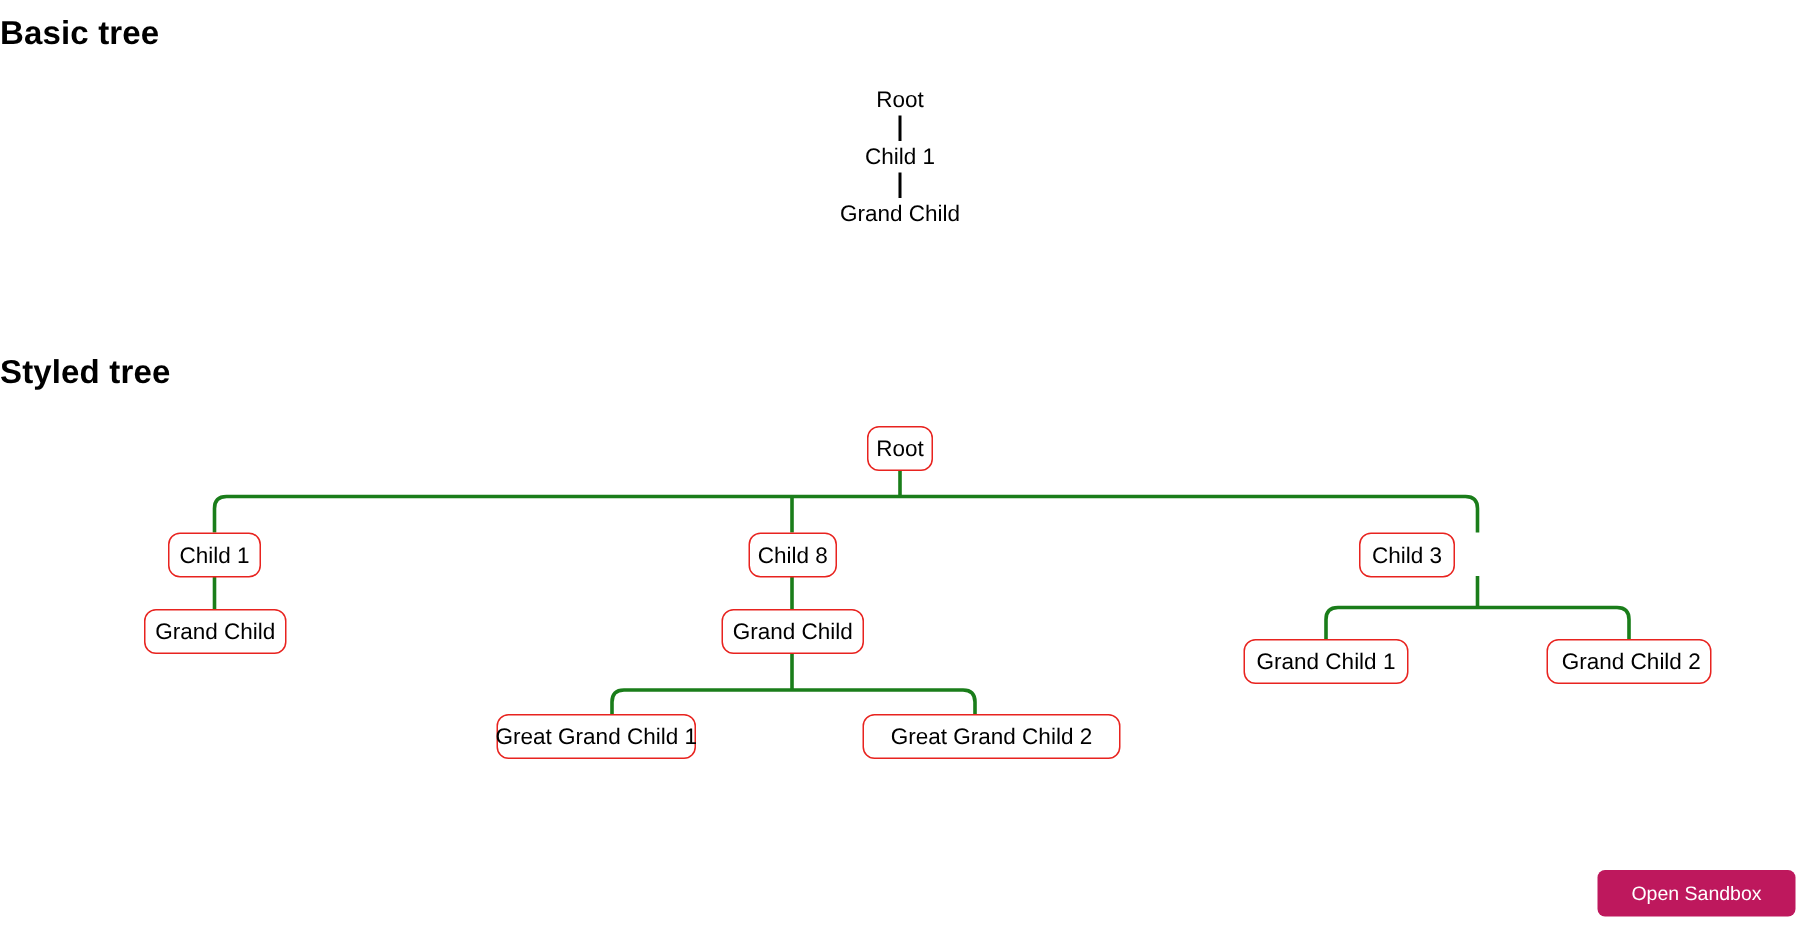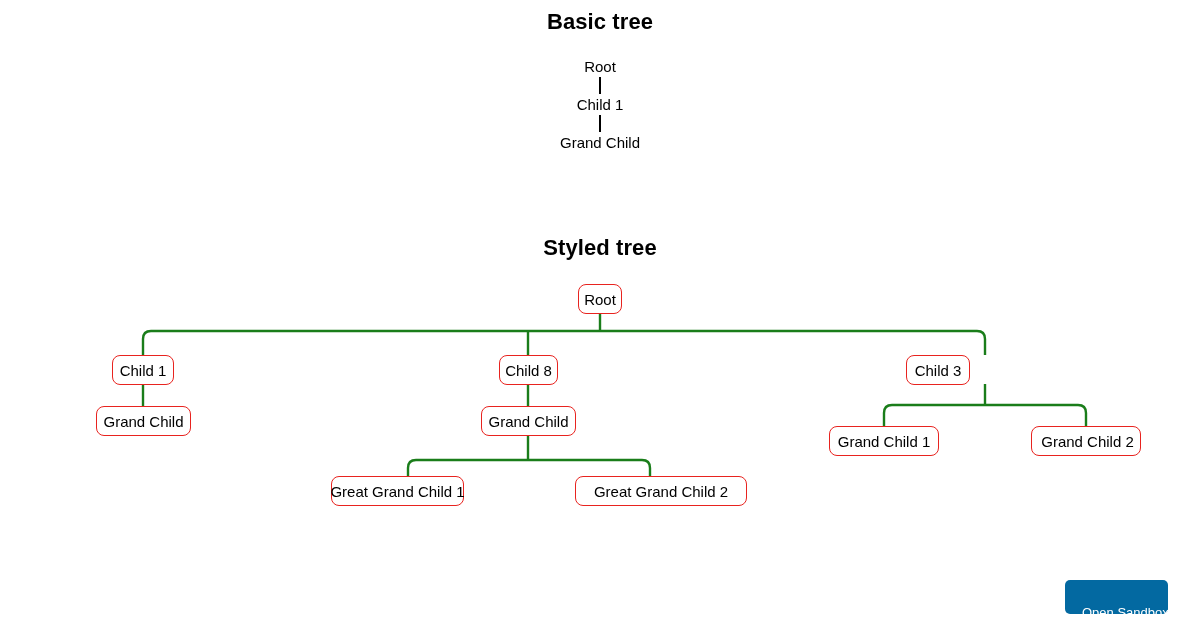--- a/index.html
+++ b/index.html
@@ -19,21 +19,21 @@
   .stage {
     position: absolute;
     inset: 0;
   }
 
   
   .section-title {
     position: absolute;
     left: 0;
     width: 1200px;
-    text-align: center;
+    text-align: left;
     font-size: 22px;
     font-weight: bold;
     color: #000000;
     letter-spacing: 0.1px;
     white-space: nowrap;
   }
   #title-basic  { top: 9px; }
   #title-styled { top: 235px; }
 
   
@@ -88,31 +88,31 @@
     justify-content: center;
     padding: 0 9px;
     white-space: nowrap;
   }
 
   
   .sandbox-btn {
     position: absolute;
     left: 1065px;
     top: 580px;
-    width: 103px;
+    width: 132px;
     height: 31px;
-    background: #0369a1;
+    background: #be185d;
     color: #ffffff;
     border: none;
     border-radius: 5px;
     font-family: "Liberation Sans", sans-serif;
     font-size: 13px;
     line-height: 31px;
     text-align: center;
-    padding: 17px;
+    padding: 0;
     cursor: pointer;
     white-space: nowrap;
   }
 </style>
 </head>
 <body>
 
 <div class="stage">
 
   <div id="title-basic" class="section-title">Basic tree</div>

